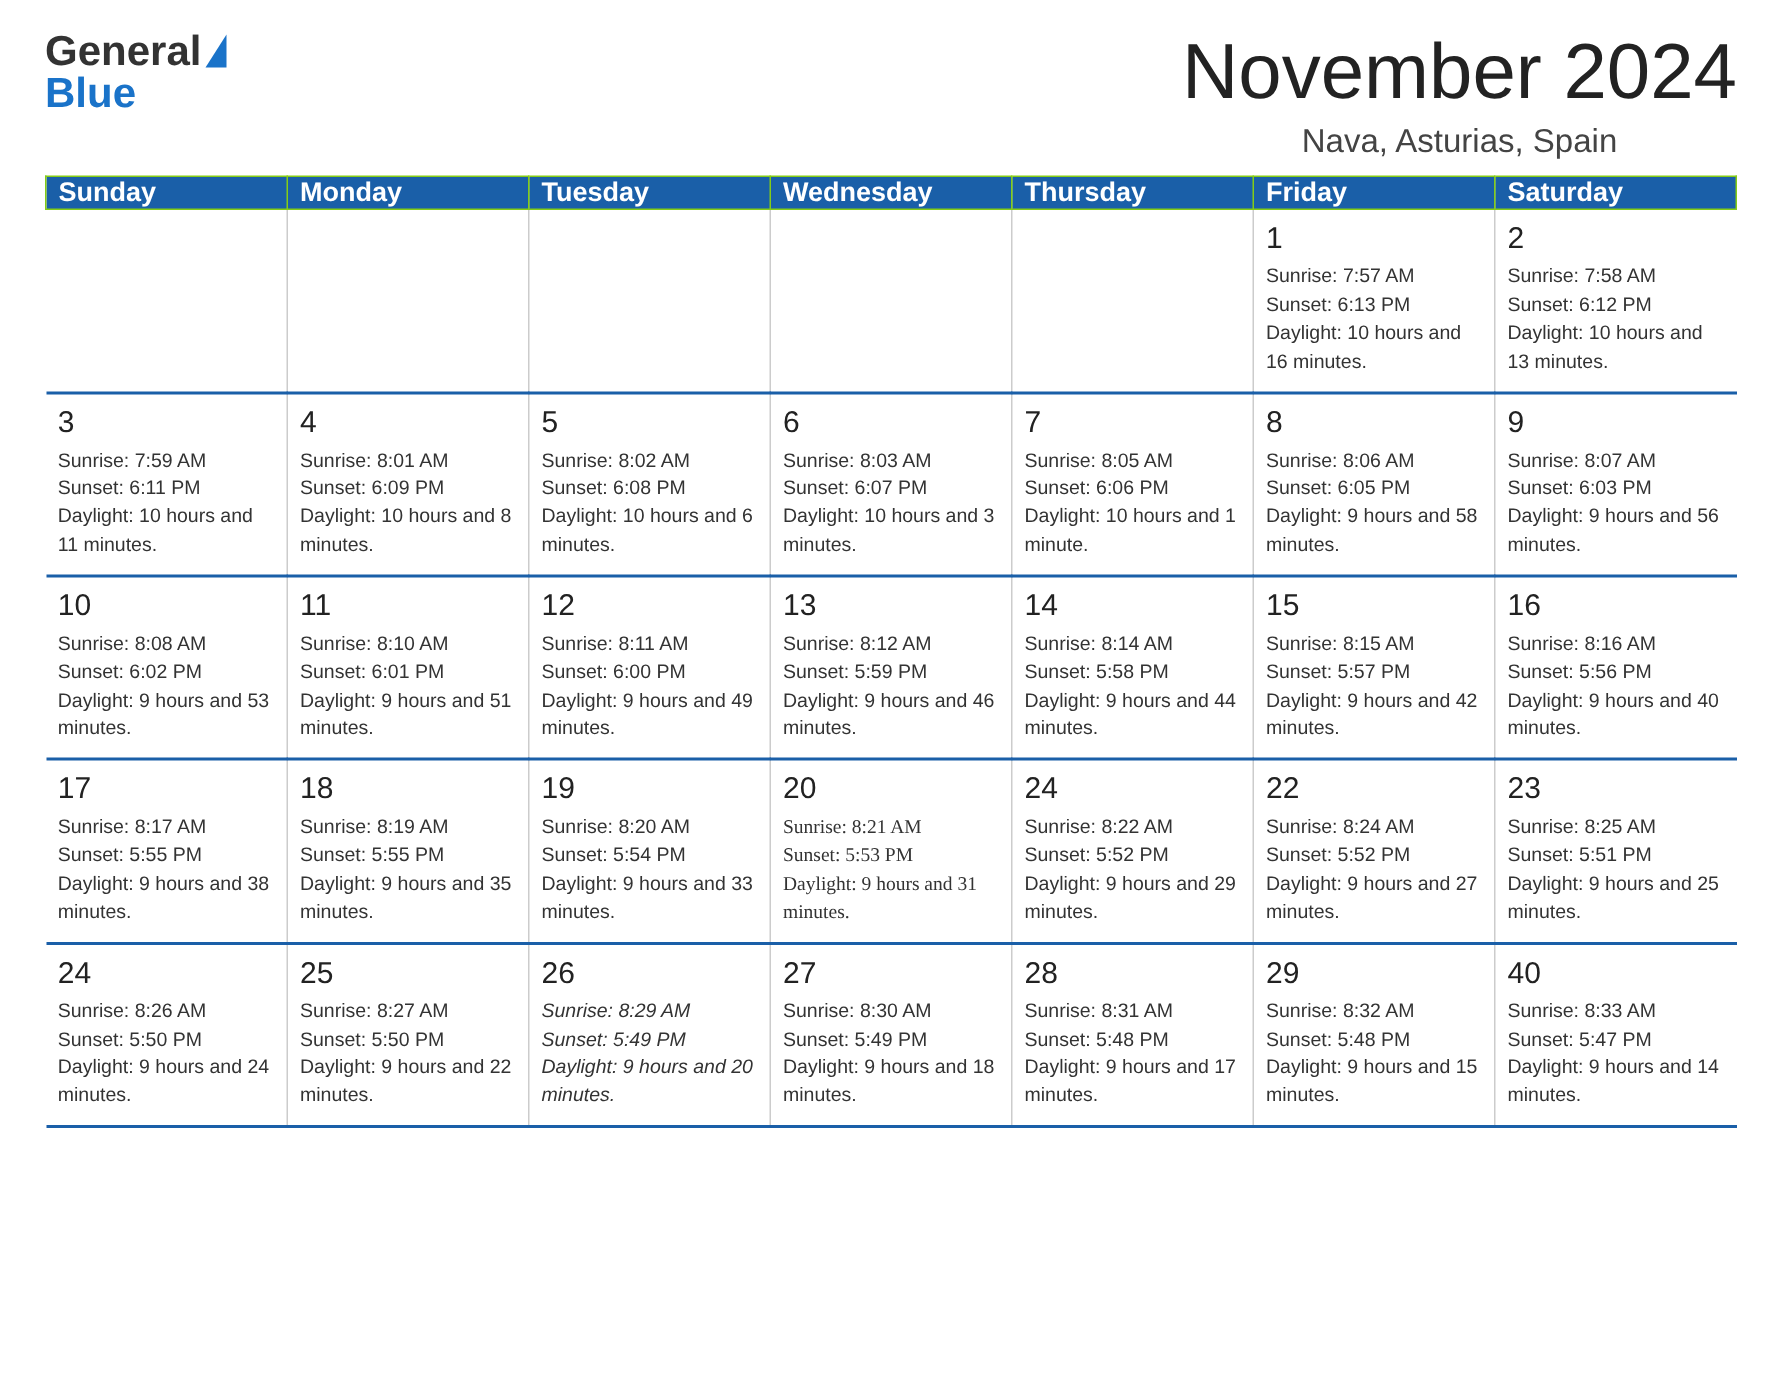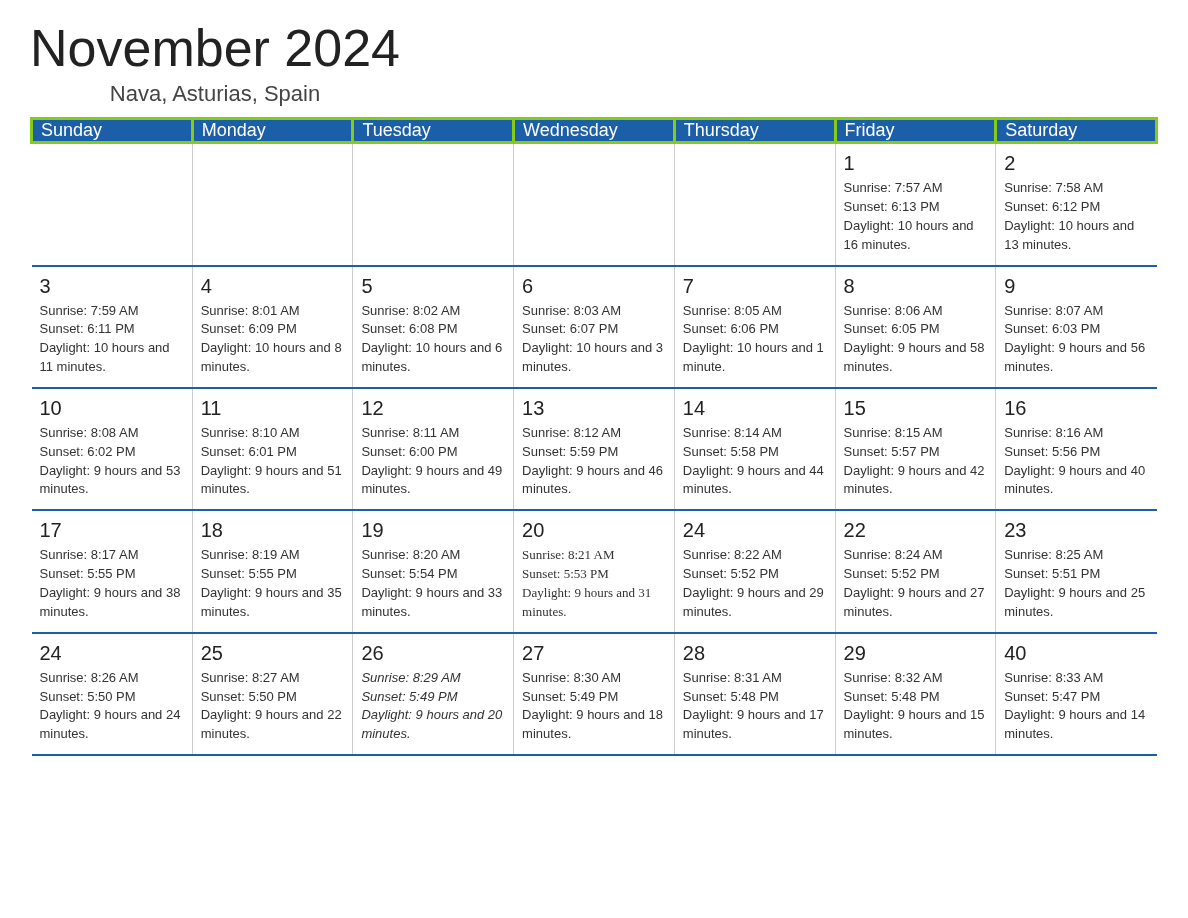--- a/index.html
+++ b/index.html
@@ -53,24 +53,24 @@
       width: 100%;
       border-collapse: collapse;
       margin-top: 10px;
     }
     .calendar thead tr {
       background-color: #1a5fa8;
     }
     .calendar thead th {
       color: #fff;
       font-size: 18px;
-      font-weight: normal;
+      font-weight: bold;
       padding: 0 8px;
       text-align: left;
-      border: 3px solid #84cc16;
+      border: 1px solid #84cc16;
     }
     .calendar tbody tr {
       border-bottom: 2px solid #1a5fa8;
     }
     .calendar tbody td {
       vertical-align: top;
       padding: 8px 8px 10px 8px;
       border-right: 1px solid #ccc;
       width: 14.28%;
       min-height: 110px;
@@ -94,20 +94,27 @@
       line-height: 1.45;
     }
     .empty-cell {
       background: #f9f9f9;
     }
   </style>
 </head>
 <body>
 
 <div class="header">
+  <div class="logo">
+    <div style="display:flex; align-items:center;">
+      <span class="logo-general">General</span>
+      <div style="width:0;height:0;border-left:14px solid transparent;border-bottom:22px solid #1a73c9;margin-left:3px;margin-bottom:0px;"></div>
+    </div>
+    <span class="logo-blue">Blue</span>
+  </div>
   <div class="title-block">
     <div class="main-title">November 2024</div>
     <div class="subtitle">Nava, Asturias, Spain</div>
   </div>
 </div>
 
 <table class="calendar">
   <thead>
     <tr>
     <th>Sunday</th>

